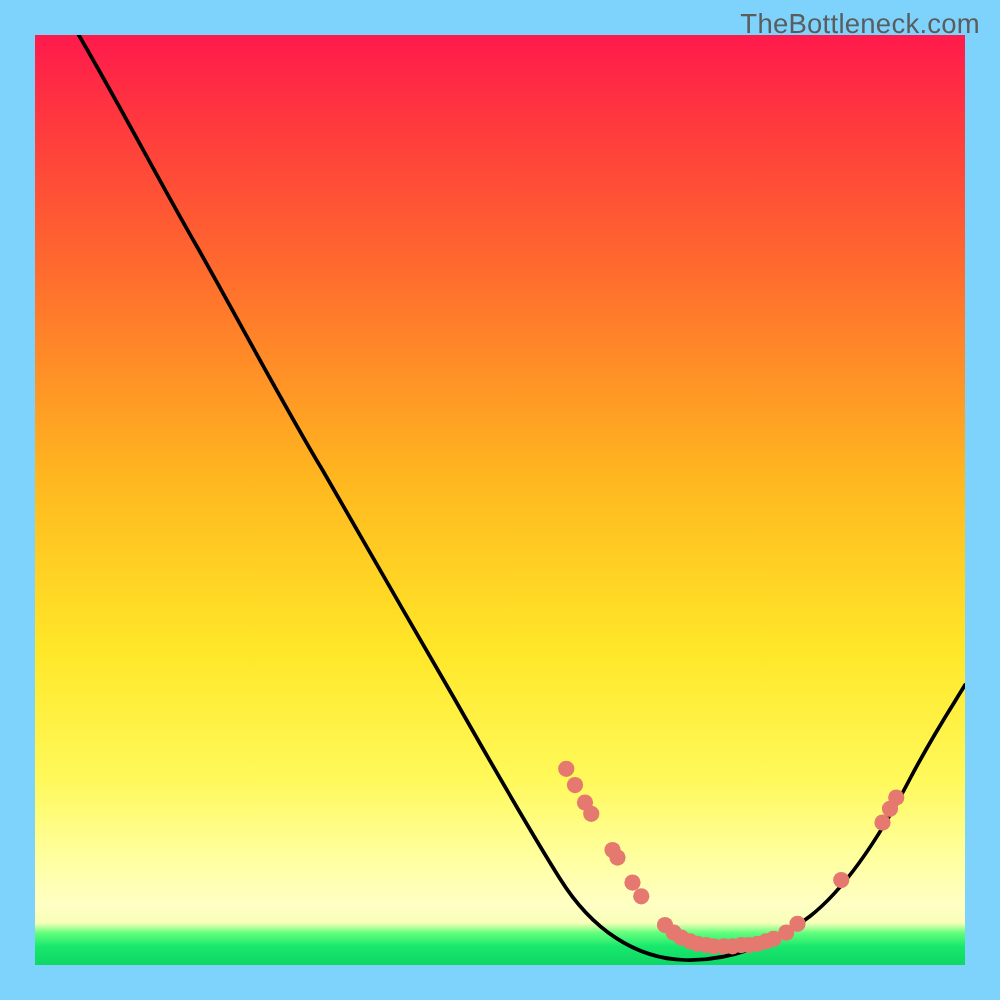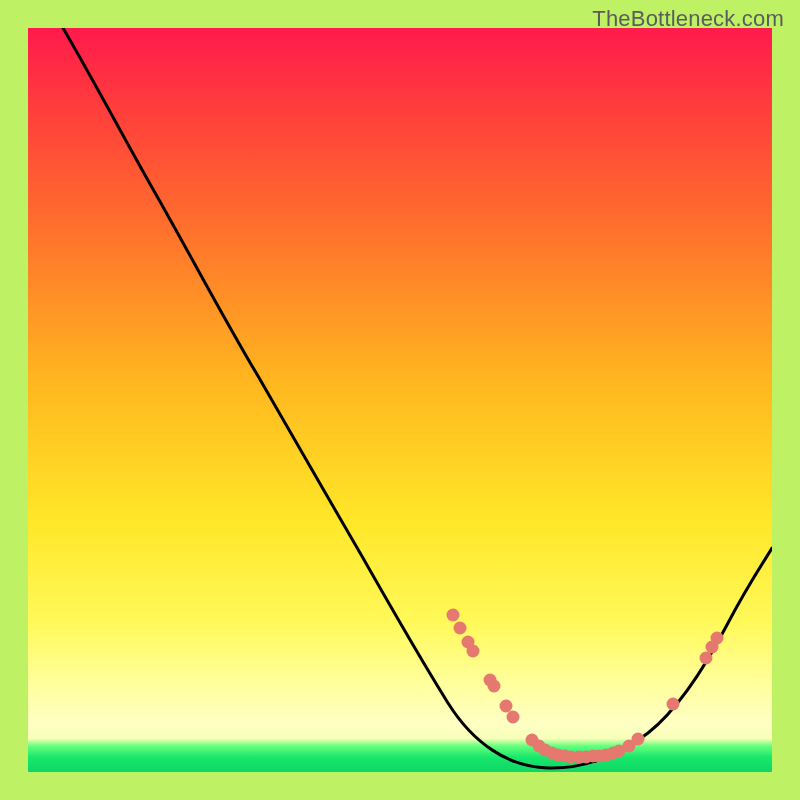--- a/index.html
+++ b/index.html
@@ -10,21 +10,21 @@
     background: #000;
     overflow: hidden;
     font-family: Arial, Helvetica, sans-serif;
   }
   .frame {
     position: absolute;
     top: 0;
     left: 0;
     width: 800px;
     height: 800px;
-    background: #bef264;
+    background: #7dd3fc;
   }
   .plot-area {
     position: absolute;
     top: 28px;
     left: 28px;
     width: 744px;
     height: 744px;
     overflow: hidden;
   }
   

